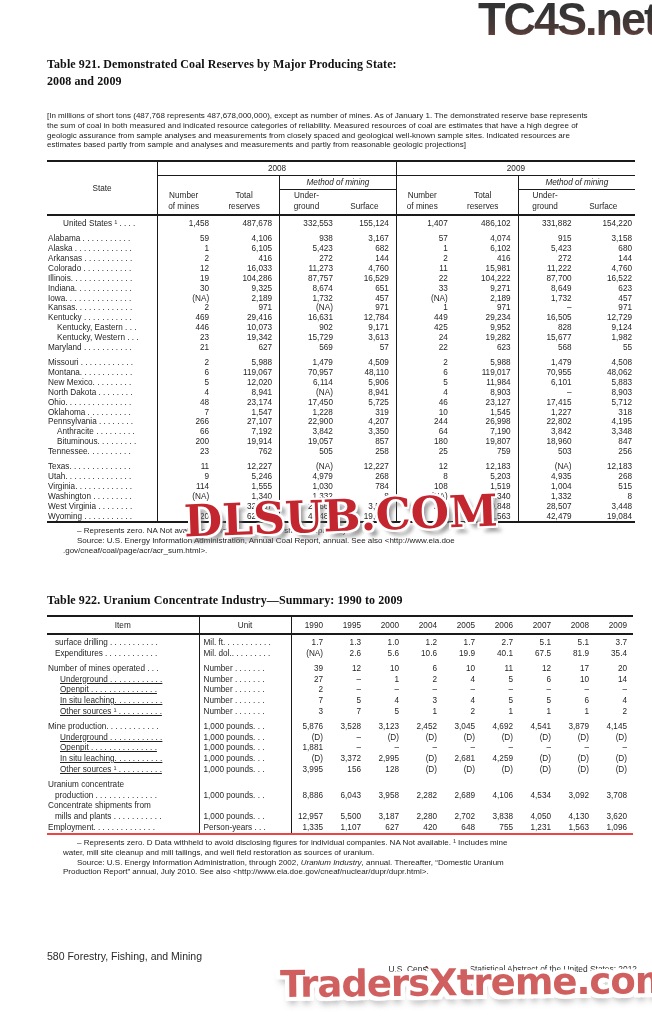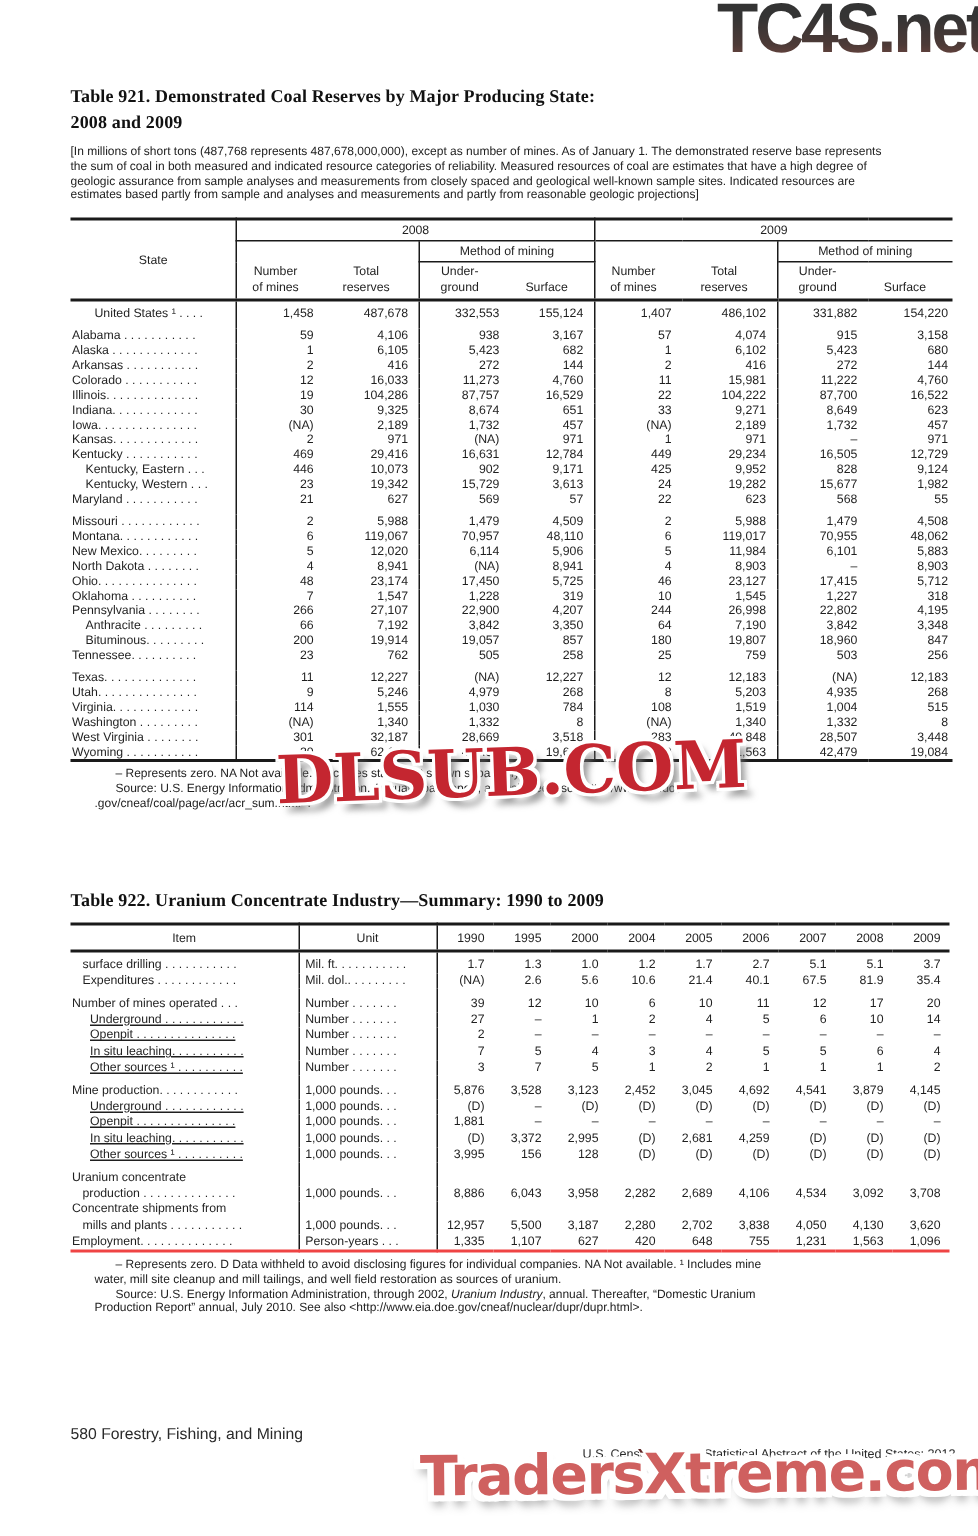--- a/index.html
+++ b/index.html
@@ -9,35 +9,35 @@
     overflow:hidden;margin:0 auto;
   }
   
   .twrap{position:absolute;left:47px;width:592px;}
   .t921wrap{top:36px;}
   .t922wrap{top:572px;}
   .tbl-title{
     font-family:"Liberation Serif","DejaVu Serif",serif;font-weight:bold;
     font-size:12px;line-height:17px;color:#111;letter-spacing:.1px;margin-top:20px;
   }
-  .tbl-note{margin-top:6px;font-size:8px;line-height:9.8px;width:545px;color:#222;}
+  .tbl-note{margin-top:21px;font-size:8px;line-height:9.8px;width:545px;color:#222;}
   table{border-collapse:collapse;table-layout:fixed;margin-top:10px;}
   .t922wrap table{margin-top:6px;}
   th,td{font-weight:normal;padding:0;vertical-align:bottom;}
   
   #t921{width:588px;font-size:8.2px;border-top:2px solid #1a1a1a;border-bottom:2px solid #1a1a1a;}
   #t921 th{font-size:8.2px;line-height:11px;text-align:center;}
   .h-state{border-right:1px solid #1a1a1a;border-bottom:2px solid #1a1a1a;vertical-align:middle;}
   .h-year{border-bottom:1px solid #1a1a1a;height:13px;vertical-align:middle;}
   .h-y09{border-left:1px solid #1a1a1a;}
   .h-2l{border-bottom:2px solid #1a1a1a;vertical-align:bottom;padding-bottom:2px;text-align:right;padding-right:7px;}
   .h-2l span{display:block;}
   .h-total{border-right:1px solid #1a1a1a;}
   .h-numb09{border-left:1px solid #1a1a1a;}
-  .h-method{border-bottom:1px solid #1a1a1a;height:13px;vertical-align:middle;}
+  .h-method{border-bottom:1px solid #1a1a1a;height:13px;vertical-align:middle;font-style:italic;}
   .h-method.m08{border-right:1px solid #1a1a1a;}
   .h-ug,.h-surf{border-bottom:2px solid #1a1a1a;vertical-align:bottom;padding-bottom:2px;text-align:right;padding-right:7px;}
   .h-surf.s08{border-right:1px solid #1a1a1a;}
   #t921 td{line-height:9.9px;white-space:nowrap;overflow:hidden;}
   #t921 td.lbl{text-align:left;padding-left:1px;}
   #t921 td.num{text-align:right;padding-right:7px;}
   #t921 td:nth-child(1){border-right:1px solid #1a1a1a;}
   #t921 td:nth-child(3){border-right:1px solid #1a1a1a;}
   #t921 td:nth-child(5){border-right:1px solid #1a1a1a;}
   #t921 td:nth-child(7){border-right:1px solid #1a1a1a;}
@@ -573,21 +573,21 @@
             <td class="num">5.1</td>
             <td class="num">3.7</td>
           </tr>
           <tr class="cont">
             <td class="lbl">Expenditures . . . . . . . . . . . .</td>
             <td class="unit">Mil. dol.. . . . . . . . .</td>
             <td class="num">(NA)</td>
             <td class="num">2.6</td>
             <td class="num">5.6</td>
             <td class="num">10.6</td>
-            <td class="num">21.4</td>
+            <td class="num">19.9</td>
             <td class="num">40.1</td>
             <td class="num">67.5</td>
             <td class="num">81.9</td>
             <td class="num">35.4</td>
           </tr>
           <tr class="gap">
             <td></td>
             <td></td>
             <td></td>
             <td></td>

